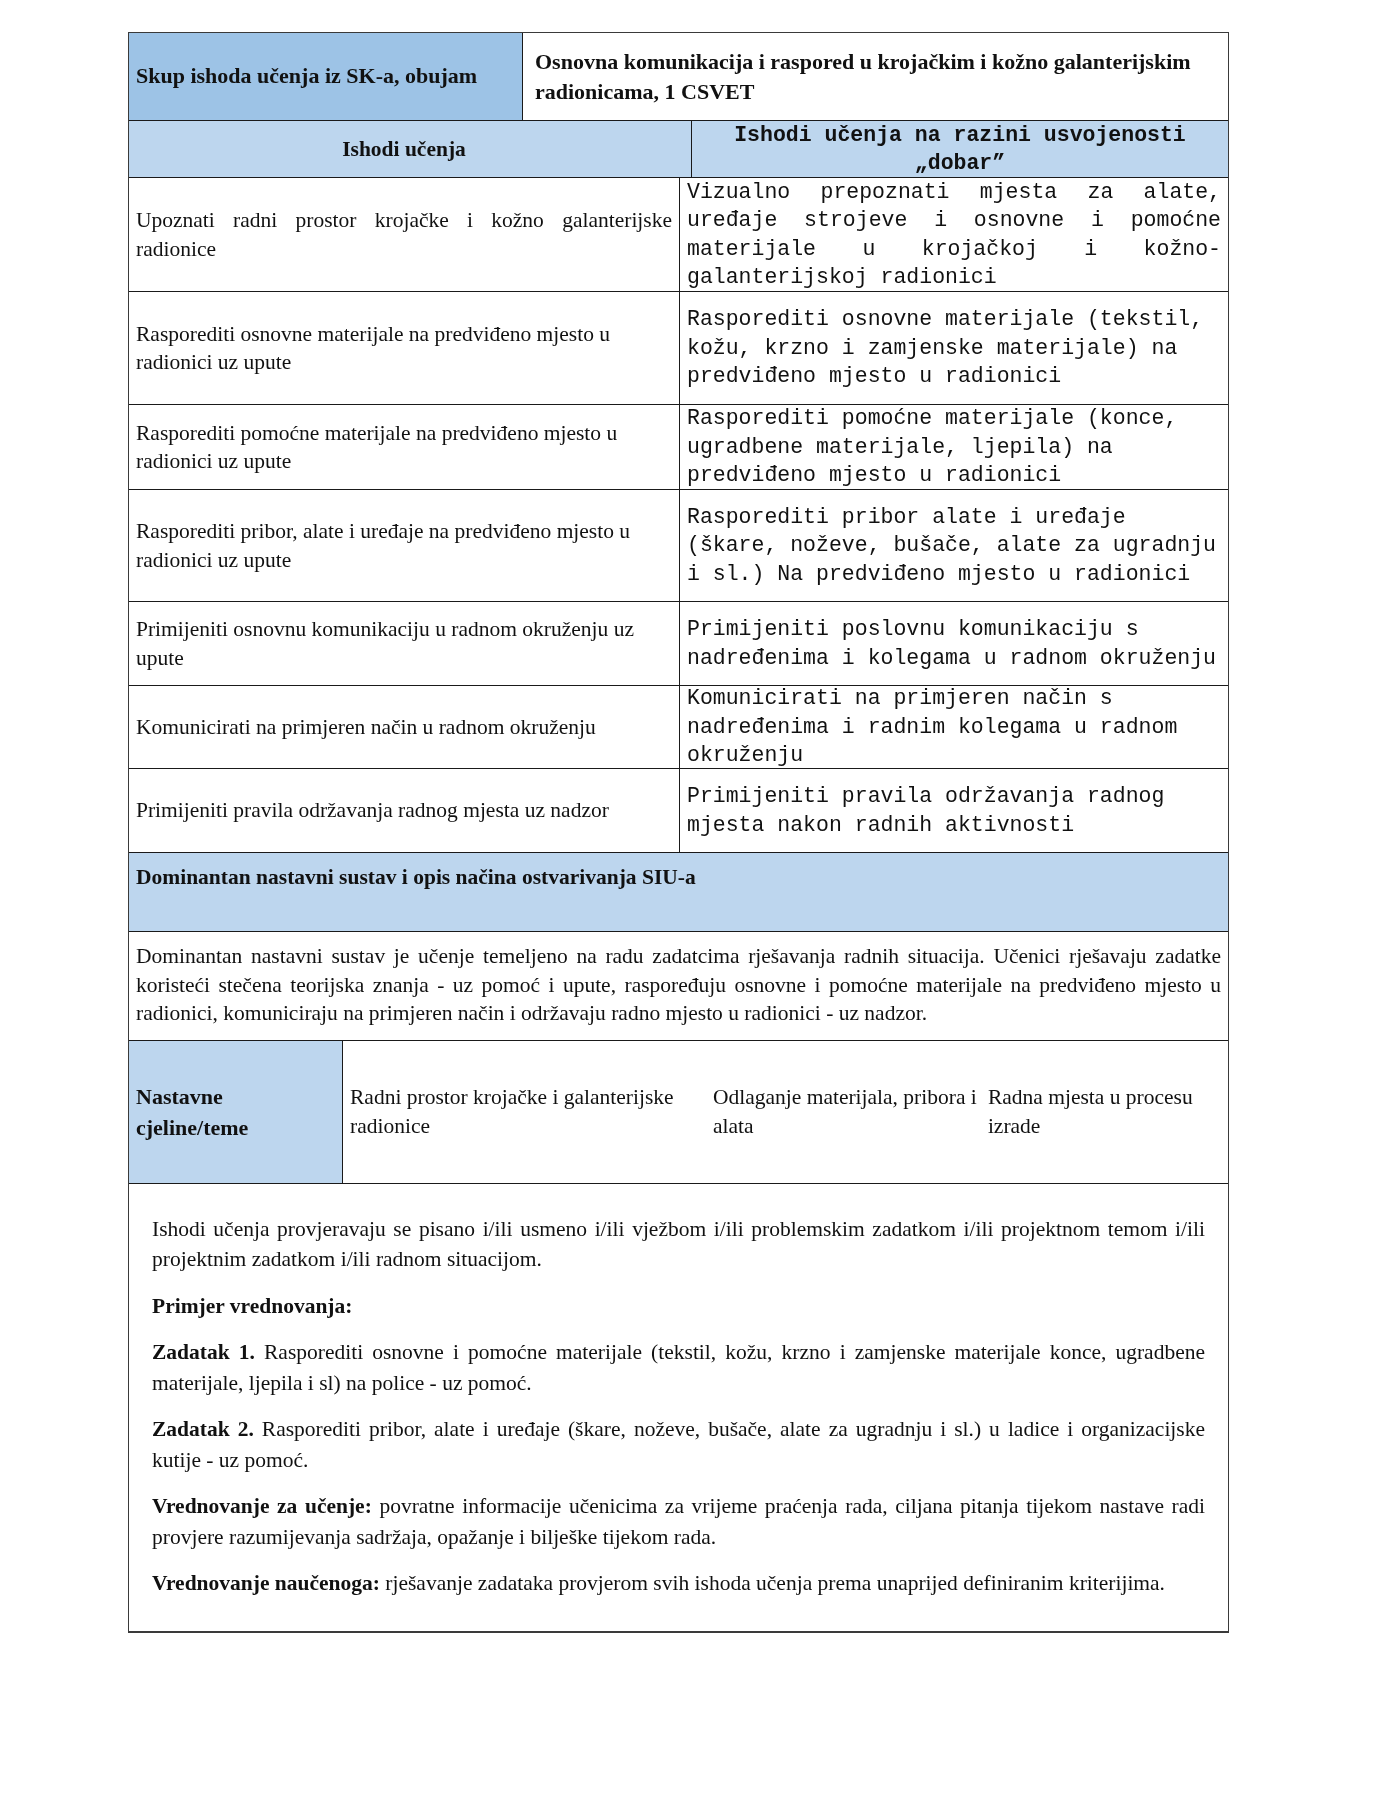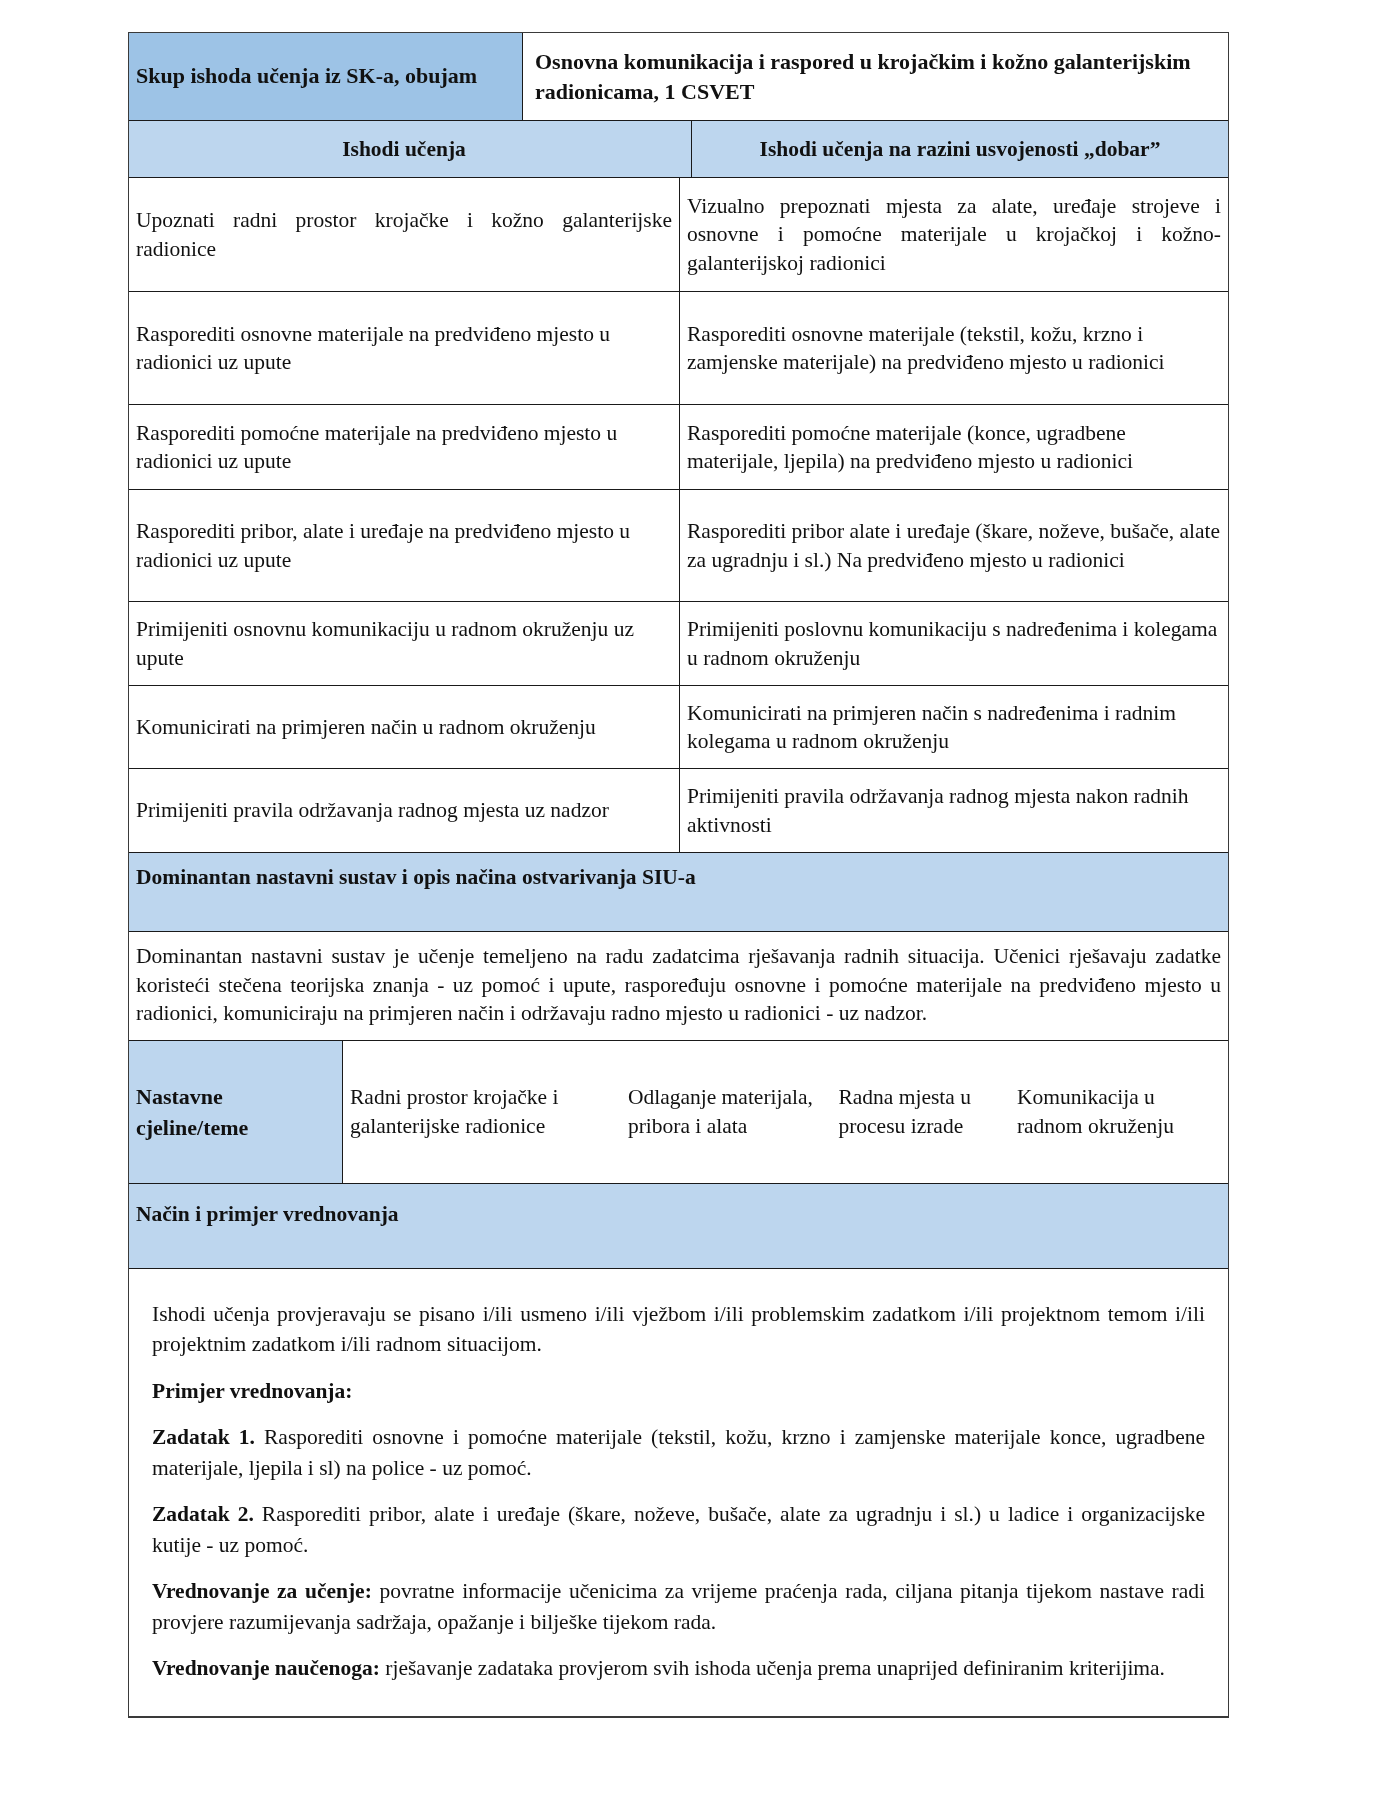--- a/index.html
+++ b/index.html
@@ -11,21 +11,21 @@
   .cell + .cell { border-left: 1.5px solid #1a1a1a; }
   .blue-dark { background: #9dc3e6; }
   .blue { background: #bdd6ee; }
   .bold { font-weight: bold; }
   .center { justify-content: center; text-align: center; }
   .title-row { height: 88px; }
   .title-row .c1 { width: 393px; font-size: 22px; }
   .title-row .c2 { flex: 1; font-size: 22px; line-height: 30px; padding-left: 12px; }
   .hdr-row { height: 57px; gap: 12px; }
   .c-left { width: 550px; }
-  .c-right { flex: 1; }
+  .c-right { flex: 1; font-family: Liberation Mono, monospace; }
   .just { text-align: justify; }
   .section-hdr { height: 78px; align-items: flex-start; padding-top: 10px; font-weight: bold; font-size: 21.5px; border-radius: 10px; }
   .desc { padding: 10px 7px 12px 7px; font-size: 21.5px; line-height: 28.5px; text-align: justify; }
   .topics-row { height: 143px; }
   .topics-row .t1 { width: 213px; align-items: center; font-weight: bold; font-size: 22px; line-height: 31px; }
   .topics-row .t2 { flex: 1; align-items: center; }
   .topics-list { display: flex; }
   .topics-list span { display: block; line-height: 28.5px; }
   .nacin-hdr { height: 85px; }
   .eval { padding: 14px 7px 16px 7px; font-size: 21.5px; line-height: 30.5px; text-align: justify; }
@@ -84,28 +84,24 @@
     <div class="desc" style="flex:1">Dominantan  nastavni sustav je učenje temeljeno na radu zadatcima rješavanja radnih situacija.  Učenici rješavaju zadatke koristeći stečena teorijska znanja - uz pomoć i upute, raspoređuju osnovne i pomoćne materijale na predviđeno mjesto u radionici, komuniciraju na primjeren način i održavaju radno mjesto u radionici - uz nadzor.</div>
   </div>
 
   <div class="row topics-row">
     <div class="cell t1 blue">Nastavne cjeline/teme</div>
     <div class="cell t2">
       <div class="topics-list">
         <span>Radni prostor krojačke i galanterijske radionice</span>
         <span>Odlaganje materijala, pribora i alata</span>
         <span>Radna mjesta u procesu izrade</span>
-        <span>Komunikacija u radnom okruženju</span>
       </div>
     </div>
   </div>
 
-  <div class="row blue nacin-hdr">
-    <div class="cell section-hdr" style="flex:1;height:85px;padding-top:16px">Način i primjer vrednovanja</div>
-  </div>
 
   <div class="row">
     <div class="eval" style="flex:1">
       <p>Ishodi učenja provjeravaju se pisano i/ili usmeno i/ili vježbom i/ili problemskim zadatkom i/ili projektnom temom i/ili projektnim zadatkom i/ili radnom situacijom.</p>
       <p class="gap"><b>Primjer vrednovanja:</b></p>
       <p class="gap"><b>Zadatak 1.</b><span> Rasporediti osnovne i pomoćne  materijale (tekstil, kožu, krzno i zamjenske materijale konce, ugradbene materijale, ljepila i sl) na police - uz pomoć.</span></p>
       <p><b>Zadatak 2.</b><span> Rasporediti pribor, alate i uređaje (škare, noževe, bušače, alate za ugradnju i sl.) u ladice i organizacijske kutije - uz pomoć.</span></p>
       <p><b>Vrednovanje za učenje:</b><span> povratne informacije učenicima za vrijeme praćenja rada, ciljana pitanja tijekom nastave radi provjere razumijevanja sadržaja, opažanje i bilješke tijekom rada.</span></p>
       <p><b>Vrednovanje naučenoga:</b><span> rješavanje  zadataka provjerom svih ishoda učenja prema unaprijed definiranim kriterijima.</span></p>
     </div>

